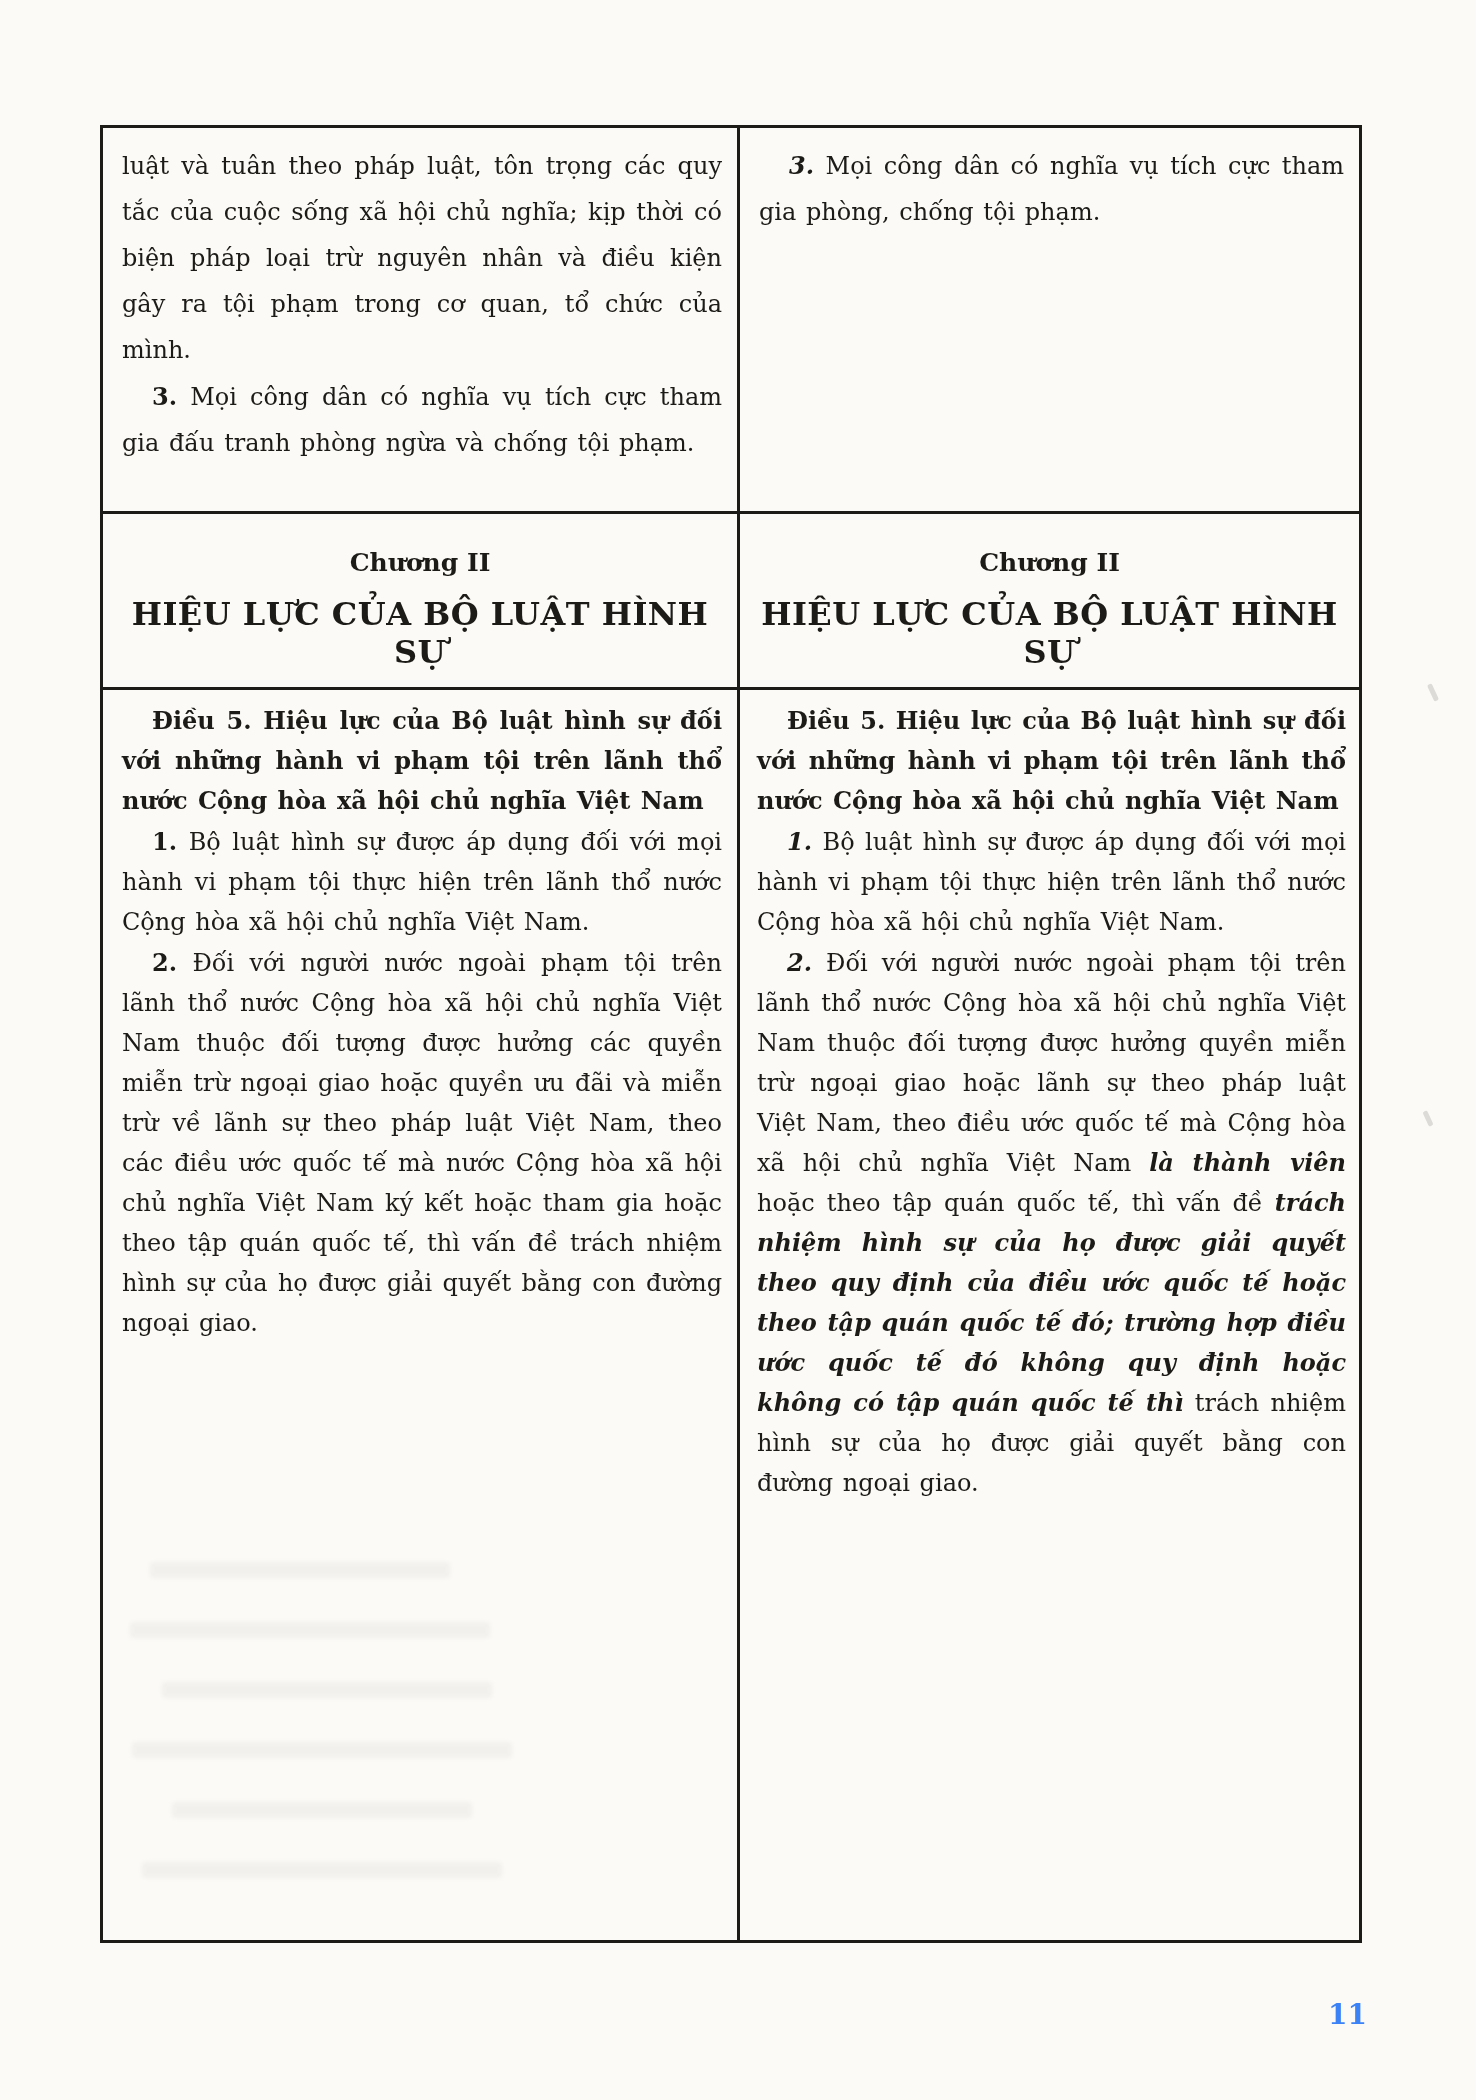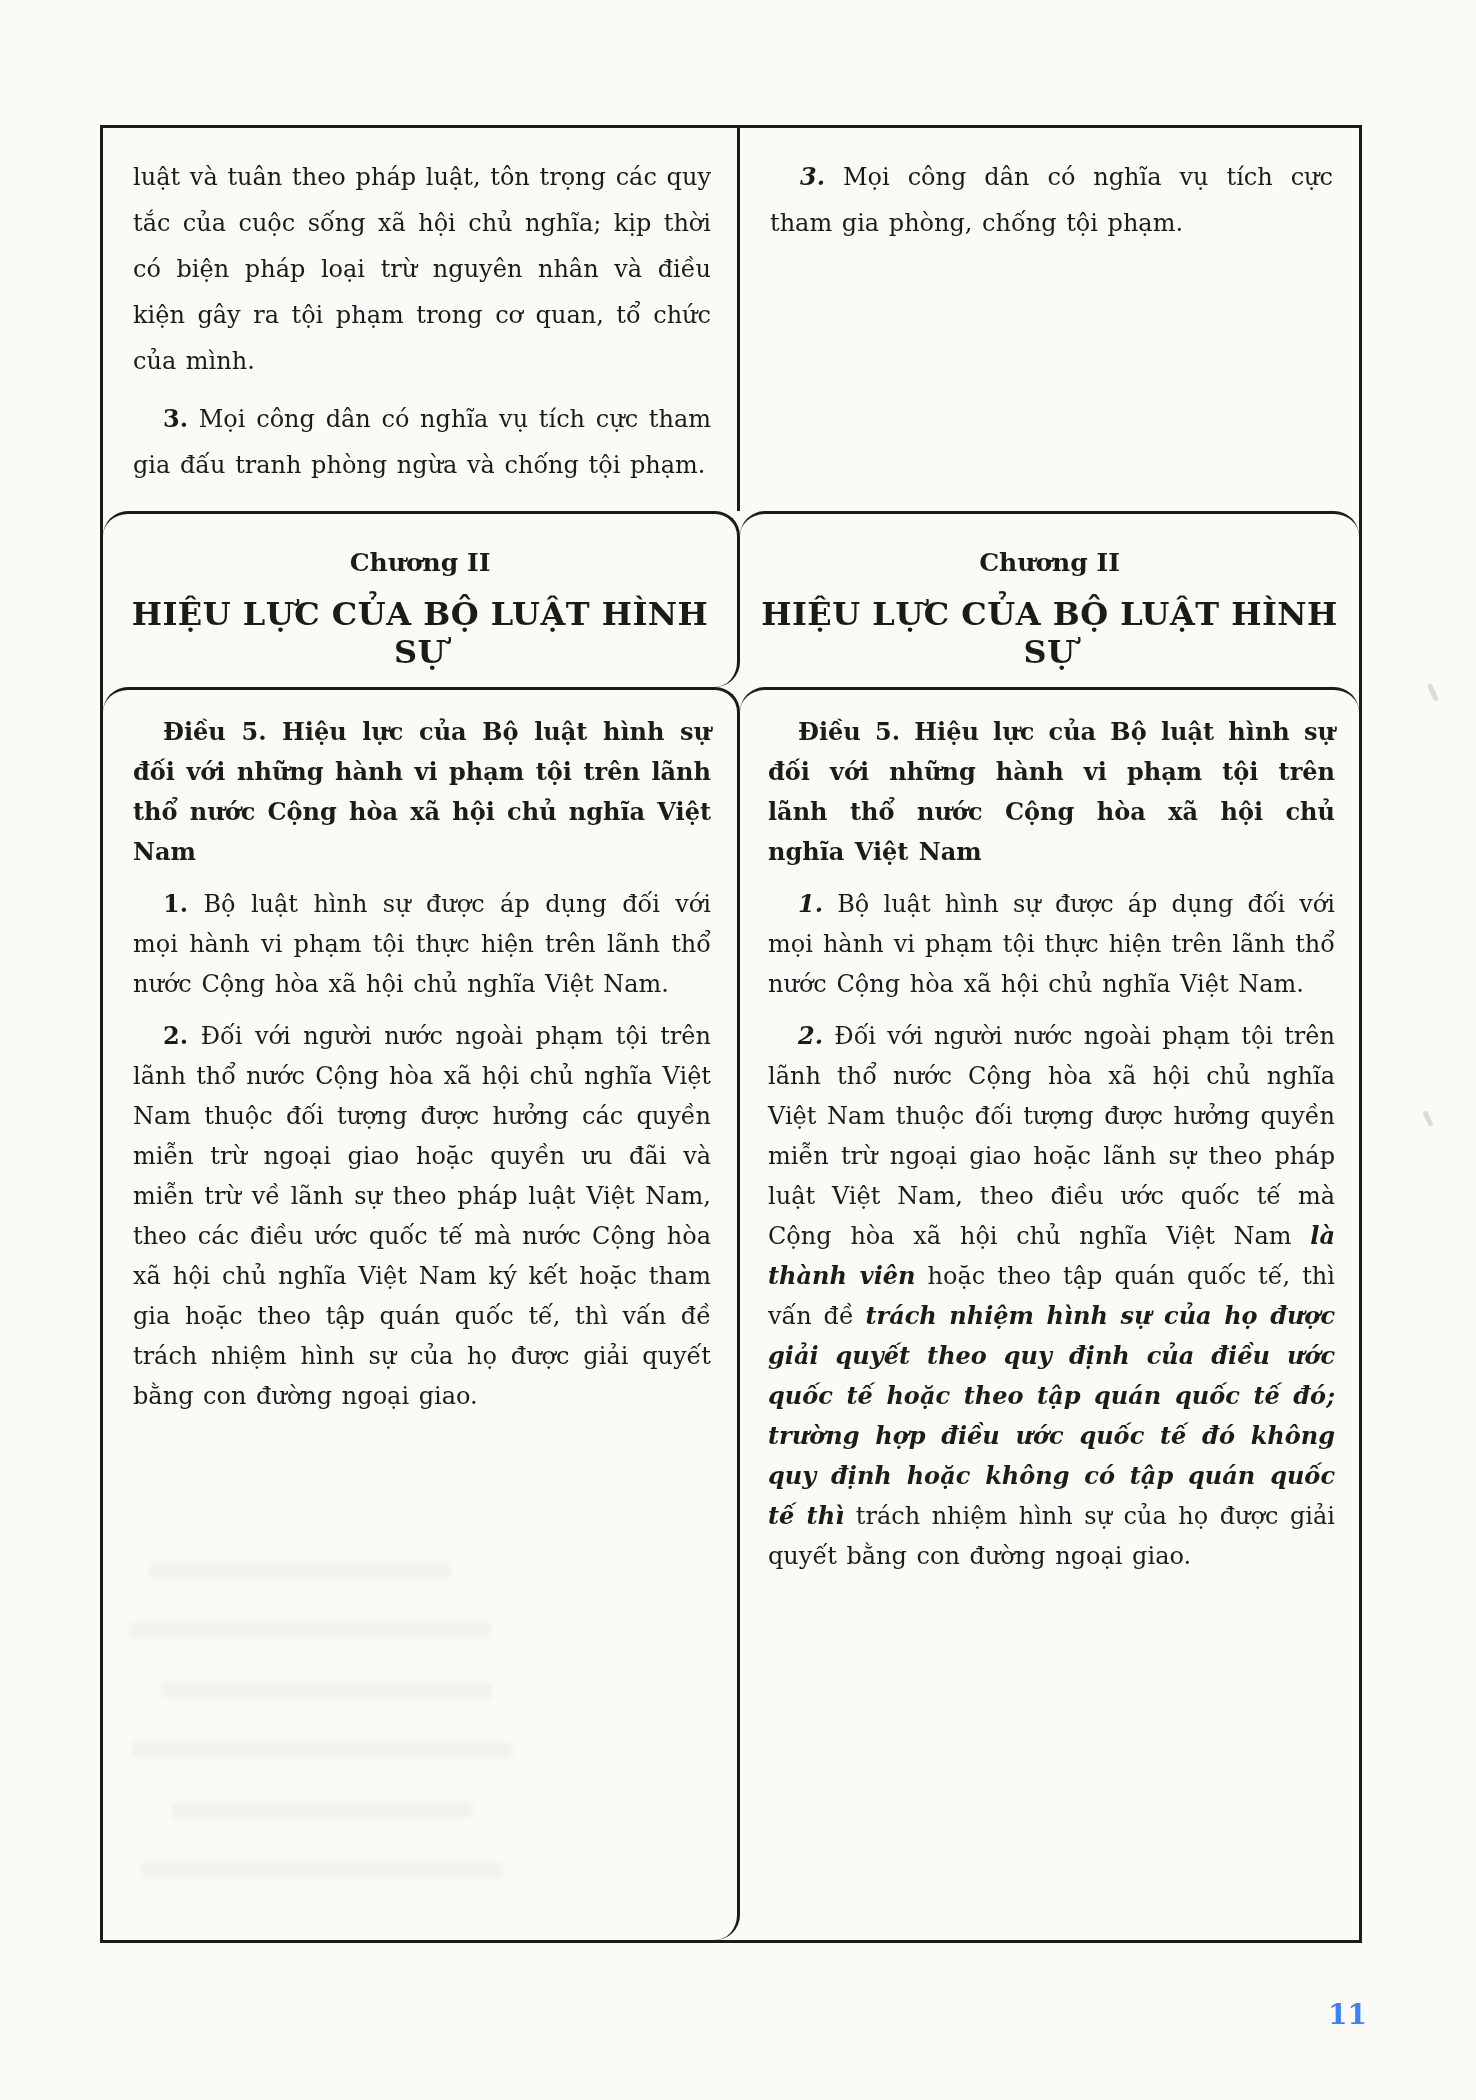--- a/index.html
+++ b/index.html
@@ -25,26 +25,26 @@
     grid-template-columns:637px 1fr;
     grid-template-rows:383px 176px auto;
     background:#fbfaf7;
   }
   .cell{
     box-sizing:border-box;
     overflow:hidden;
     position:relative;
   }
   .cell.left{border-right:3px solid #1d1b18;}
-  .cell.rowline{border-top:3px solid #1d1b18;border-radius:25px;}
+  .cell.rowline{border-top:3px solid #1d1b18;}
   .cell.r1{padding:14px 14px 0 18px;}
   .cell.r3{padding:10px 14px 0 18px;}
   .cell.r3.right{padding:10px 12px 0 16px;}
   .para{
-    margin:12px;
+    margin:1px;
     font-size:24px;
     text-align:justify;
     word-spacing:2px;
   }
   .r1 .para{line-height:46px;}
   .r3 .para{line-height:40px;}
   .para.indent{text-indent:30px;}
   .run-n{font-weight:normal;font-style:normal;}
   .run-b{font-weight:bold;font-style:normal;}
   .run-bi{font-weight:bold;font-style:italic;}

